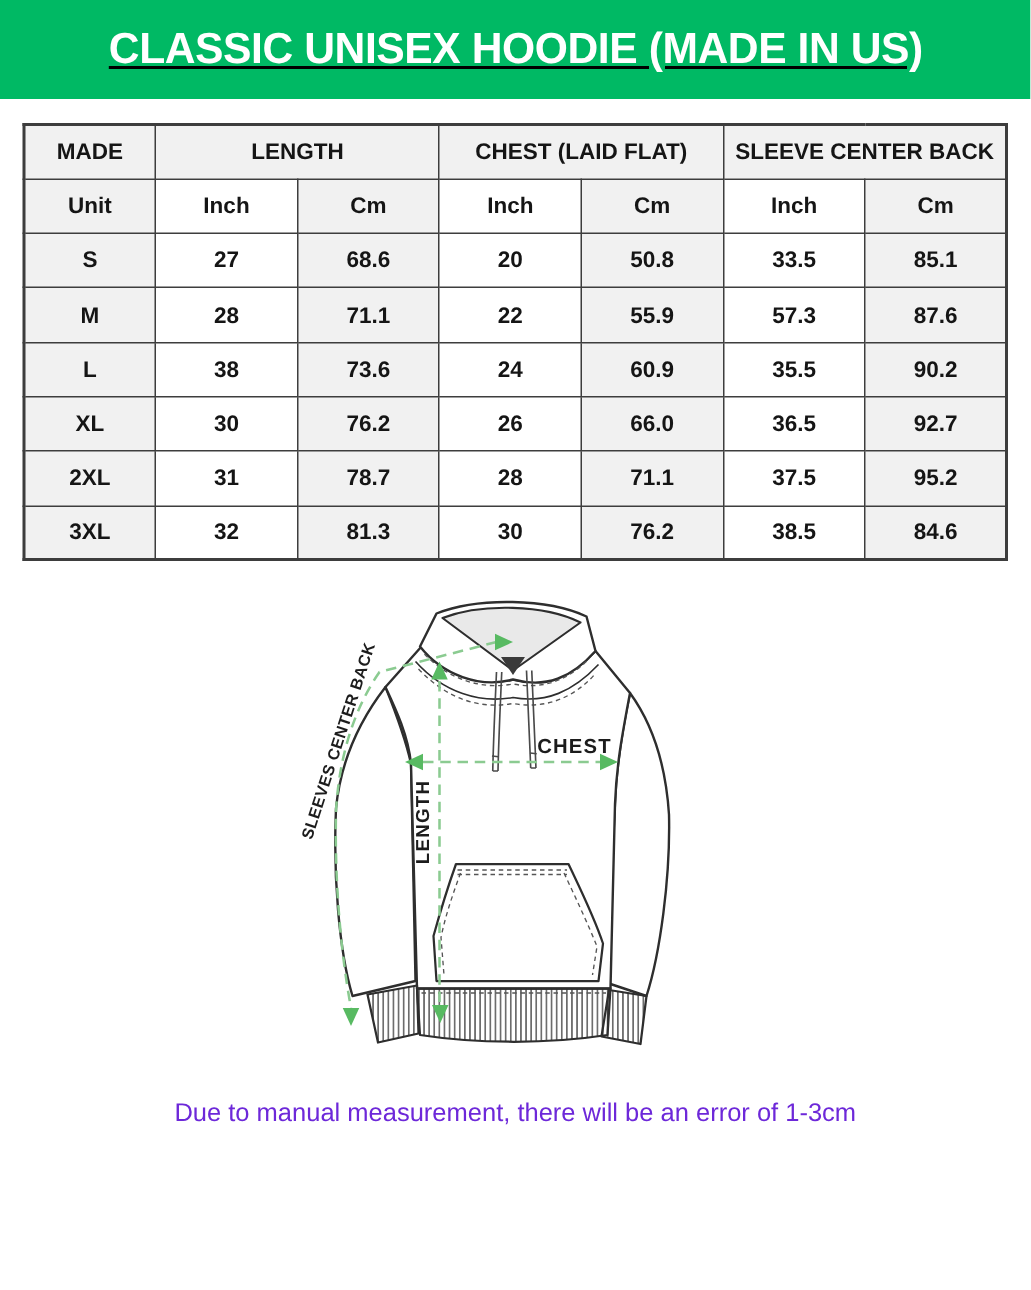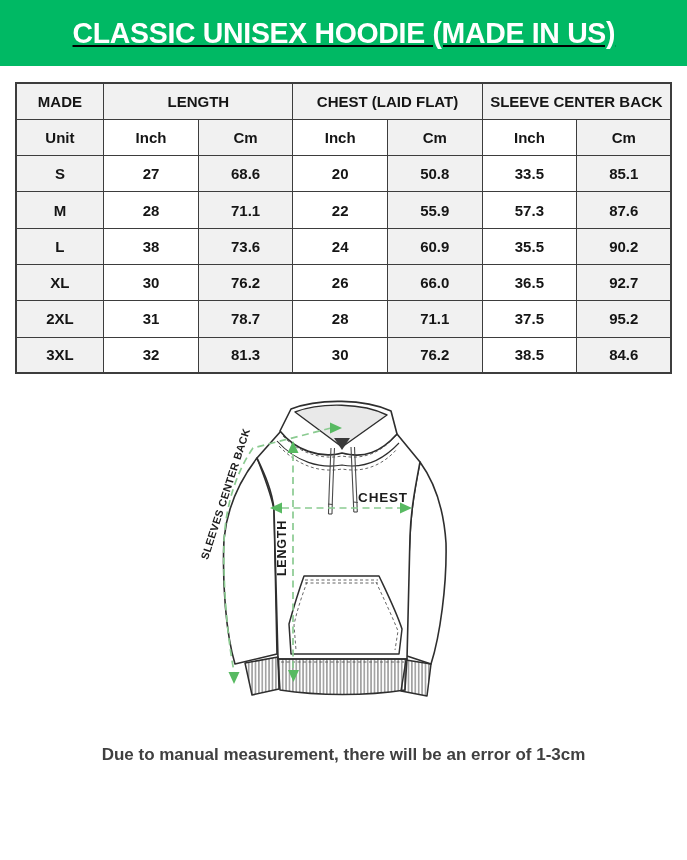--- a/index.html
+++ b/index.html
@@ -17,22 +17,22 @@
     border: 1.7px solid #3d3d3d; height: 36.3px; text-align: center;
     vertical-align: middle; font-size: 15px; color: #151515; background: #ffffff; }
   table.size-chart th { font-weight: 700; }
   table.size-chart td { font-weight: 700; }
   tr.group-row th { background: #f1f1f1; }
   tr.unit-row th:nth-child(odd) { background: #f1f1f1; }
   tr.data-row td:nth-child(odd) { background: #f1f1f1; }
   tr.data-row td:first-child { font-weight: 700; }
 
   .diagram-wrap { width: 330px; margin: 17px auto 0; }
-  .note { margin-top: 20px; text-align: center; color: #404040;
-    font-size: 17px; font-weight: 700; }
+  .note { margin-top: 6px; text-align: center; color: #6d28d9;
+    font-size: 17px; font-weight: 400; }
 </style>
 </head>
 <body>
 
 <div class="banner">
   <h1>CLASSIC UNISEX HOODIE (MADE IN US)</h1>
 </div>
 
 <table class="size-chart">
   <colgroup>

